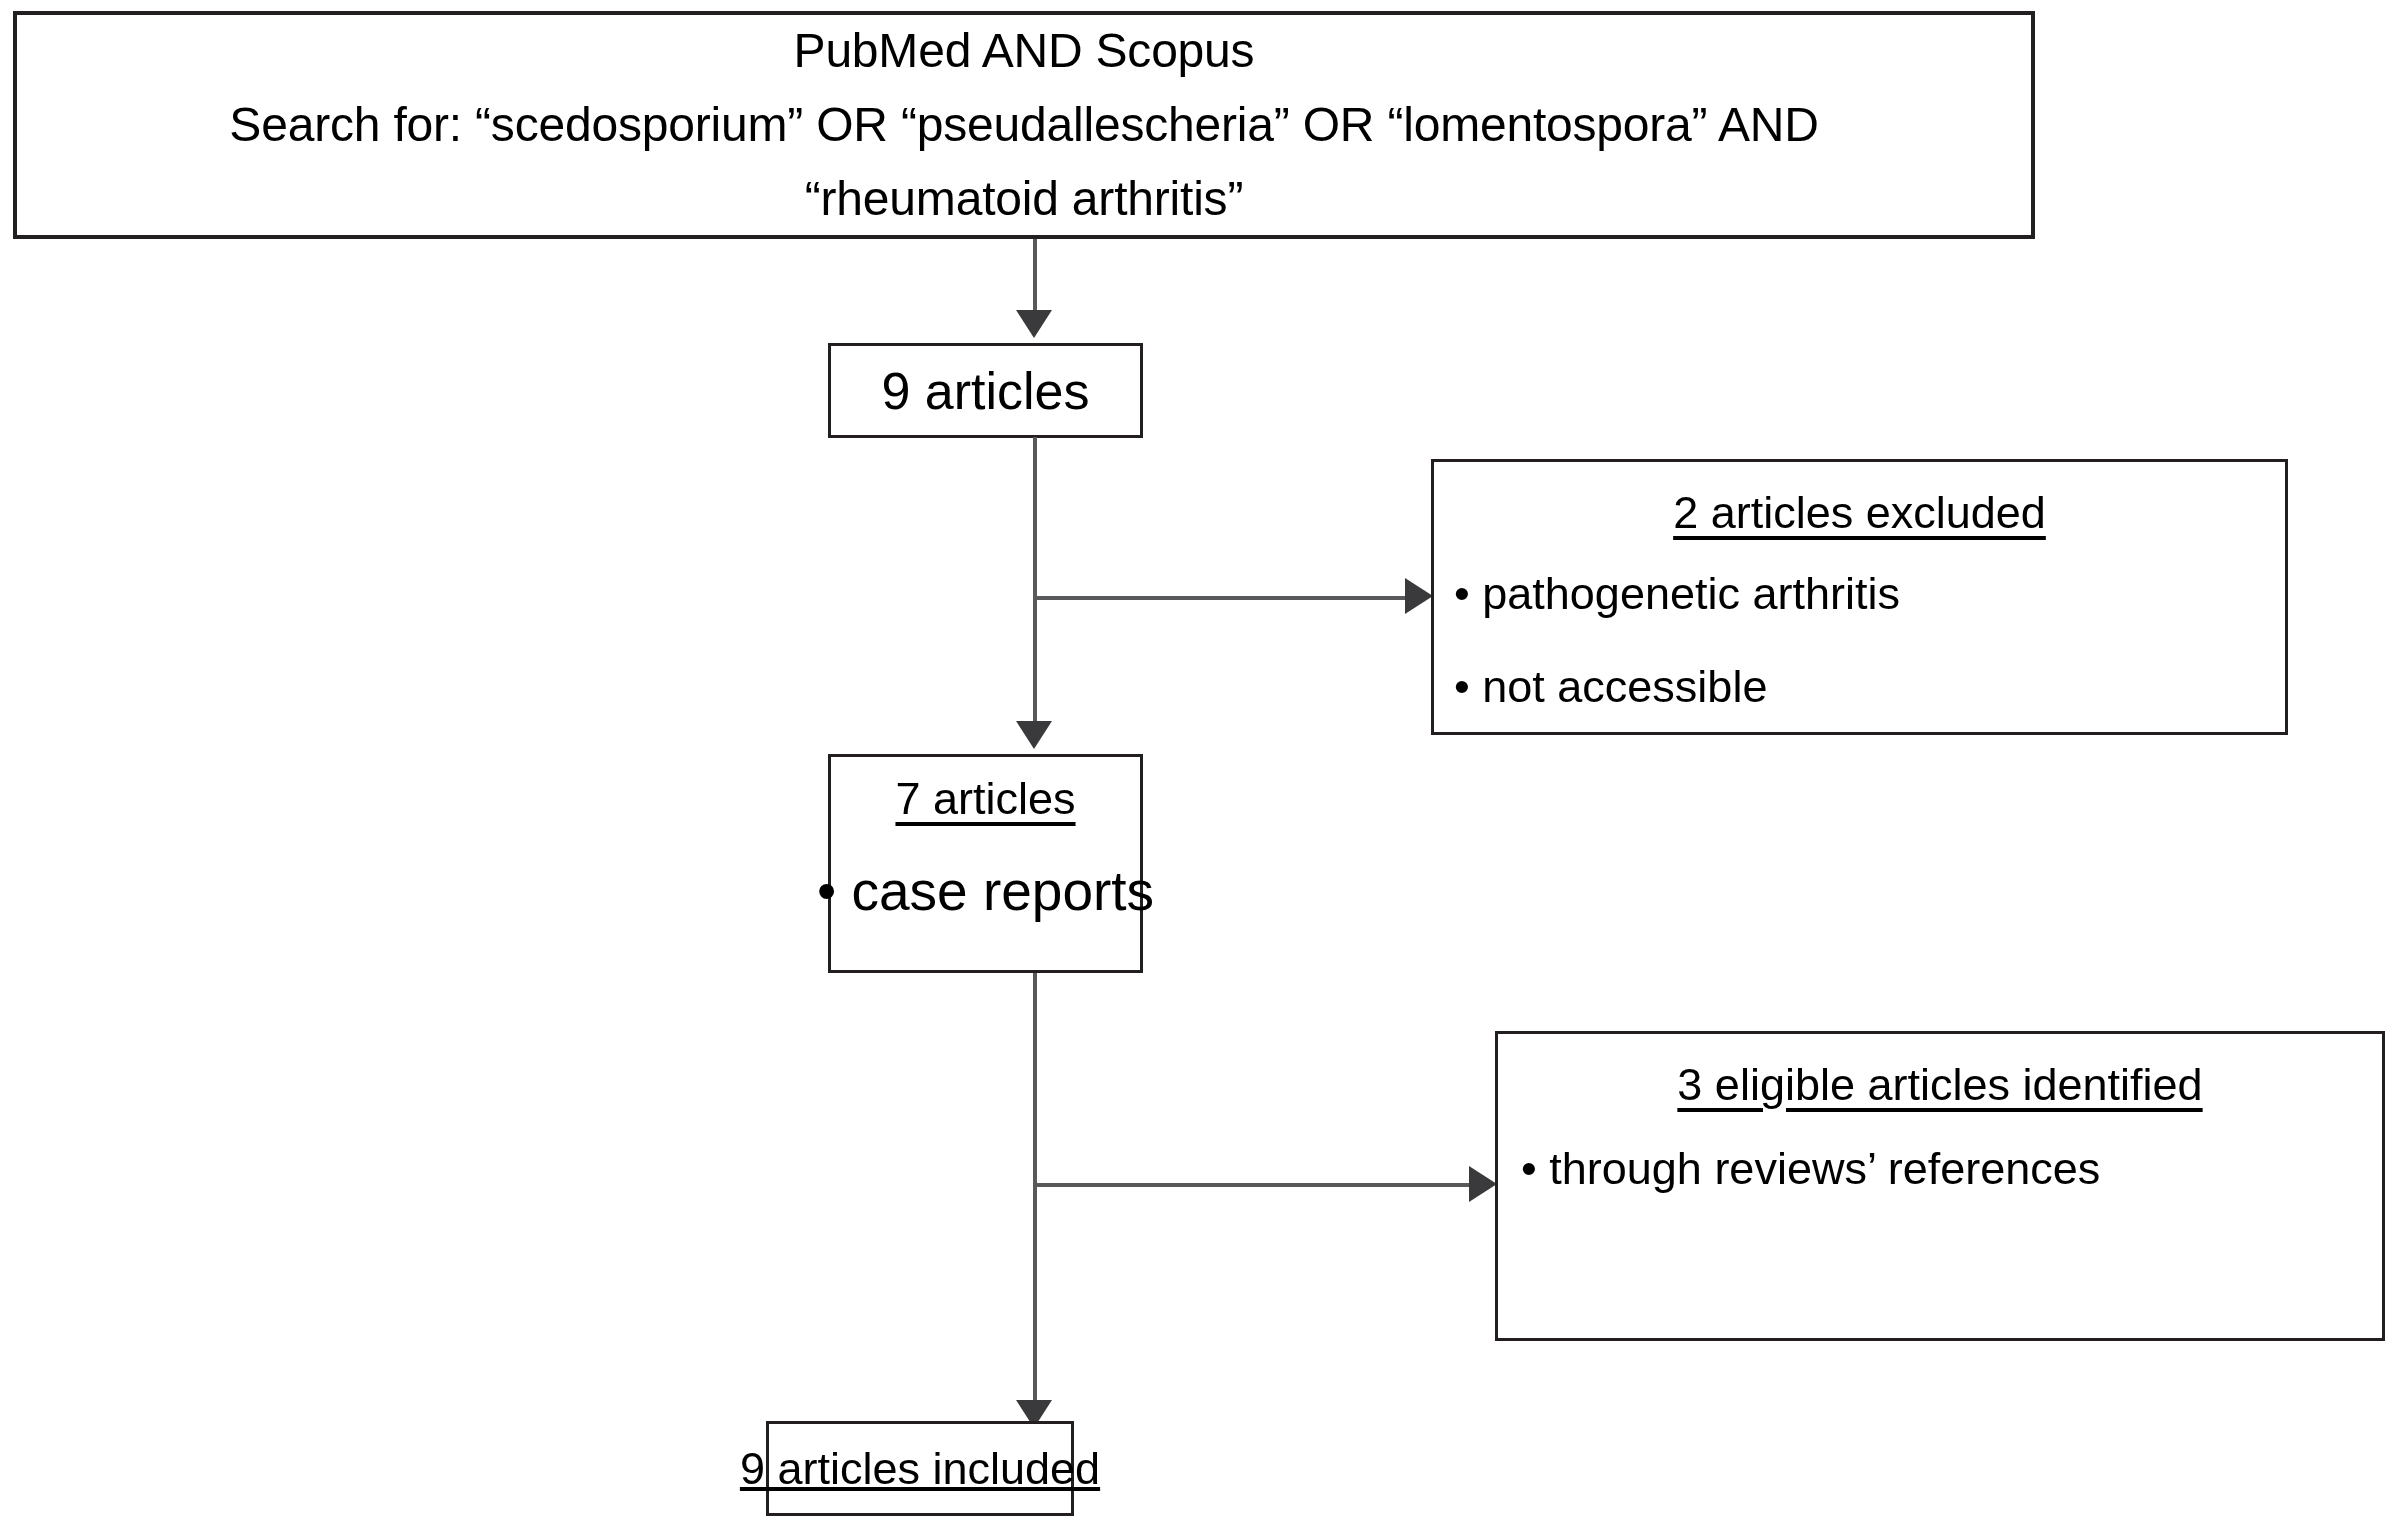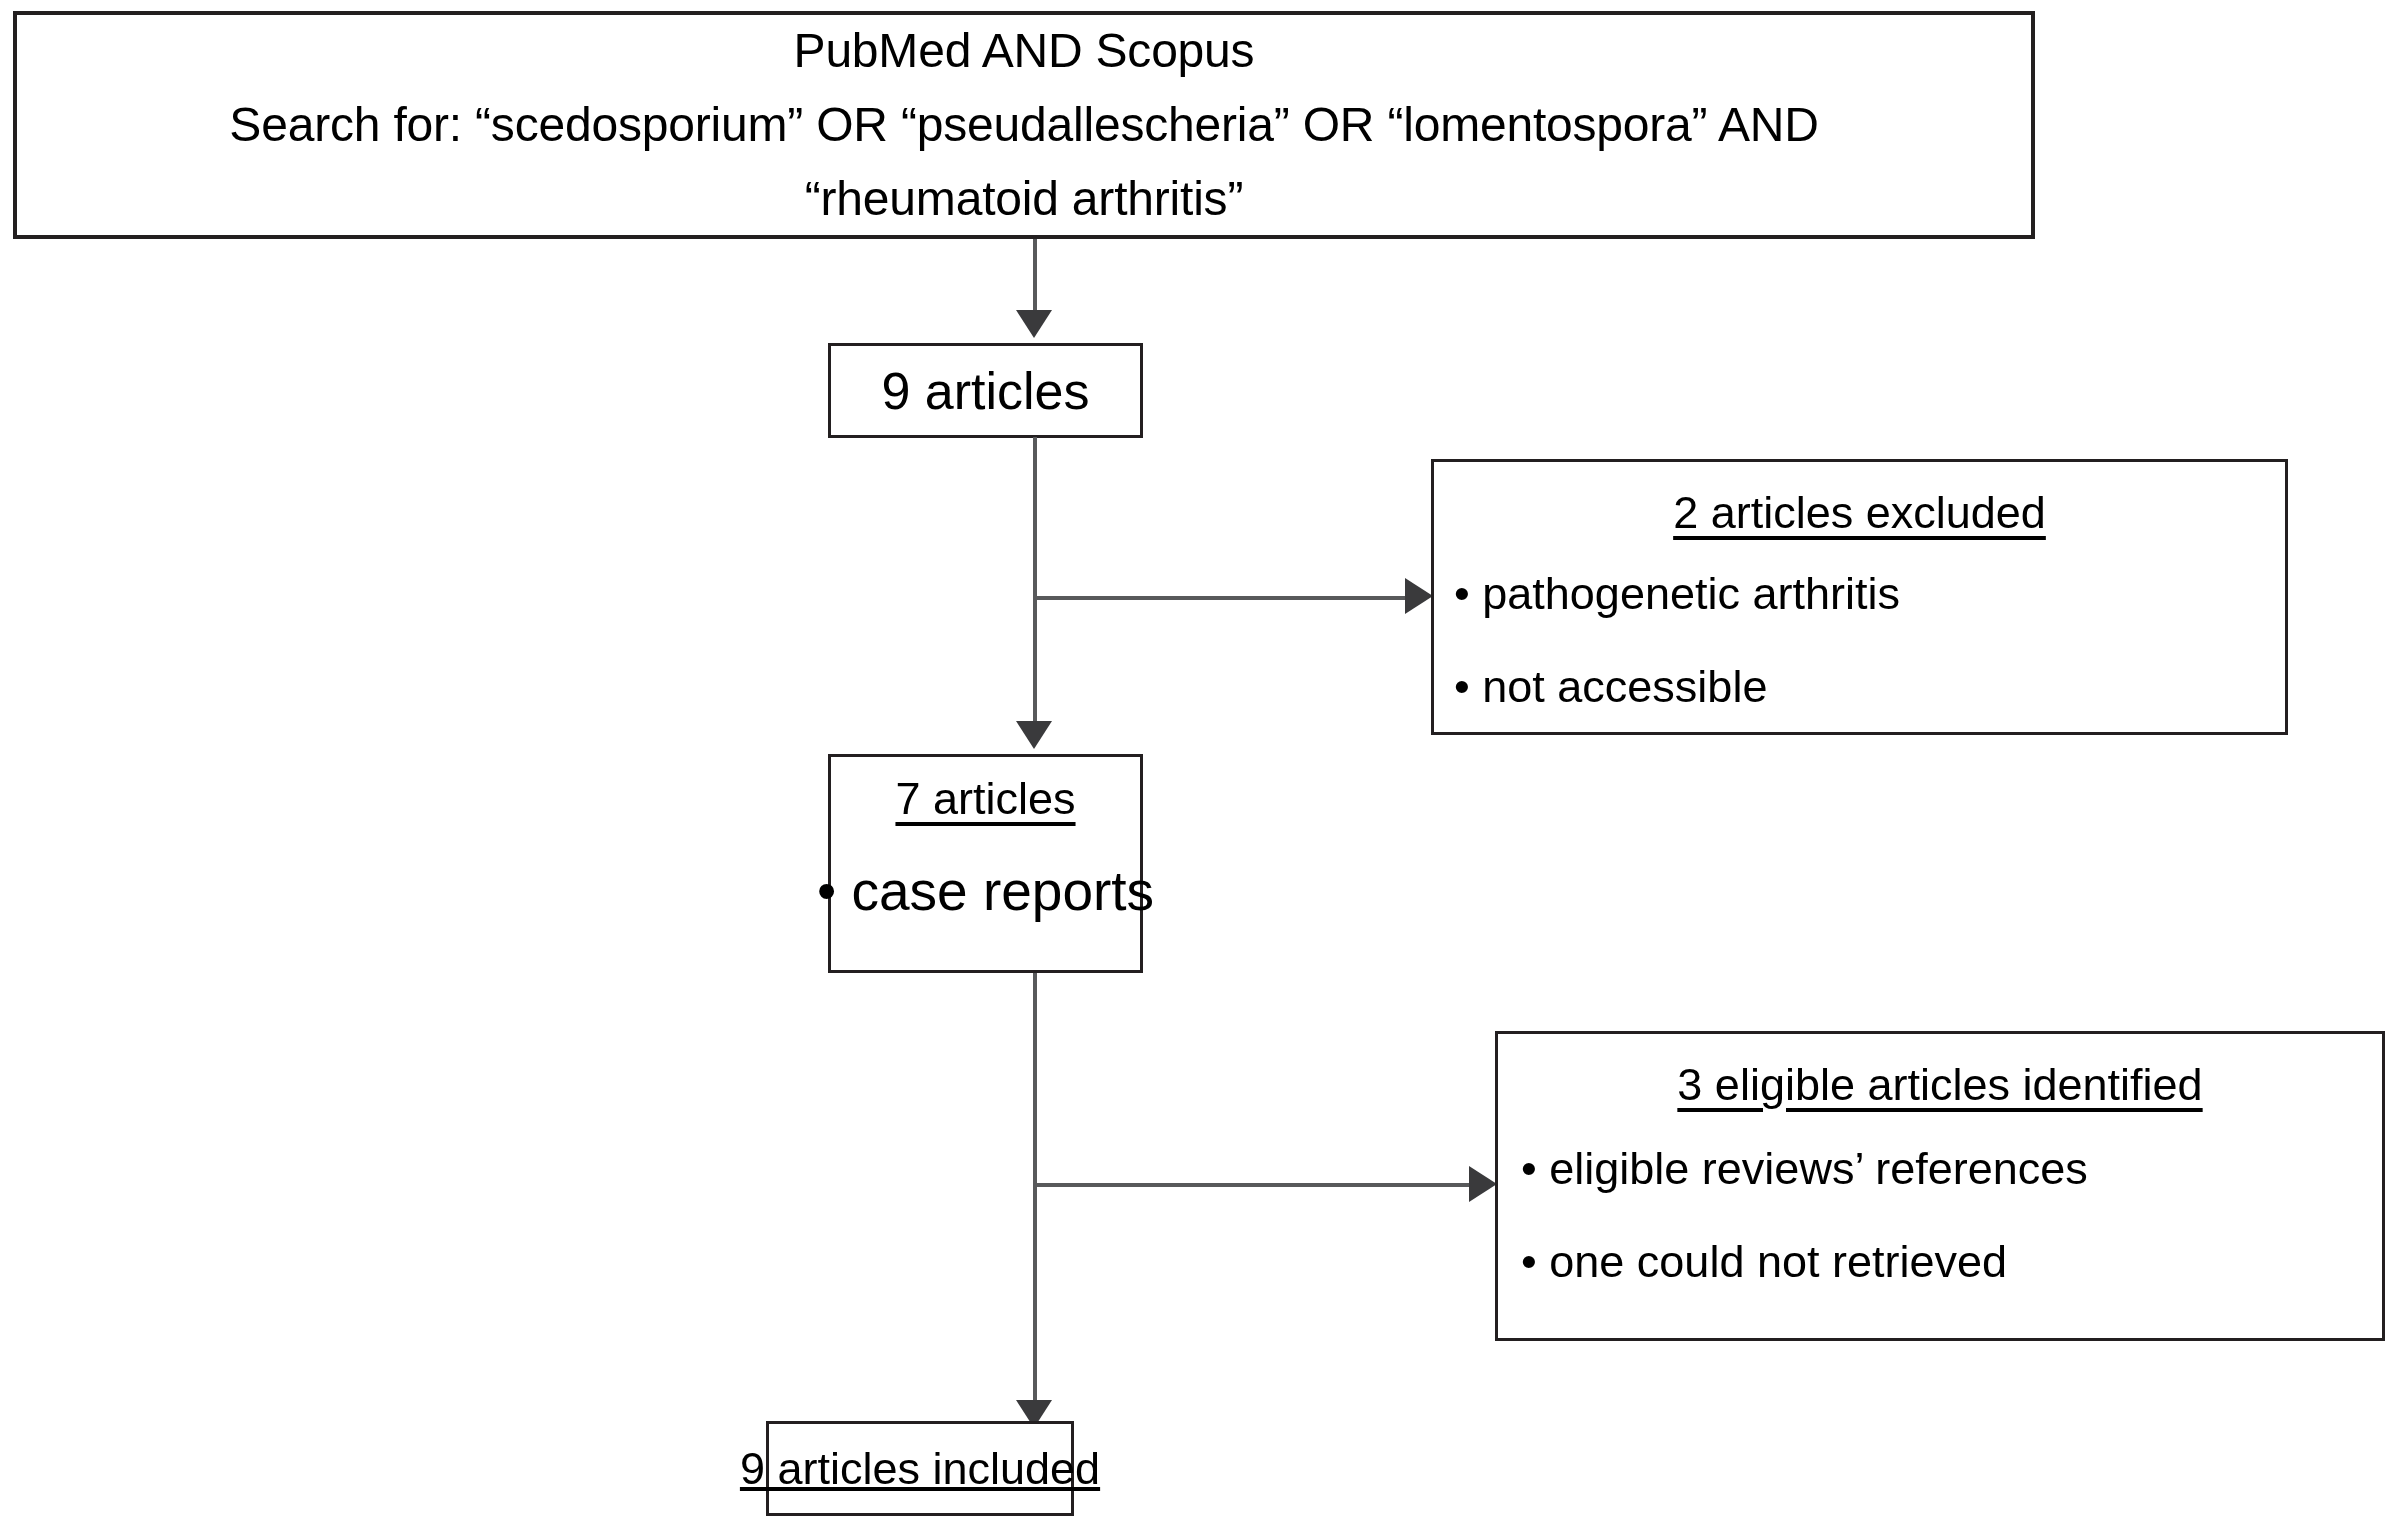--- a/index.html
+++ b/index.html
@@ -216,22 +216,21 @@
 
   <div class="vline" style="left:1033px; top:973px; height:434px;"></div>
   <div class="arrow-down" style="left:1016px; top:1400px;"></div>
 
   <div class="hline" style="left:1033px; top:1183px; width:444px;"></div>
   <div class="arrow-right" style="left:1469px; top:1166px;"></div>
 
   <div class="box" id="box-eligible">
     <div class="hd">3 eligible articles identified</div>
     <div class="bullets">
-      <div class="bullet">• eligible reviews’ references</div>
-      <div class="bullet">• one could not retrieved</div>
+      <div class="bullet">• through reviews’ references</div>
     </div>
   </div>
 
   <div class="box" id="box-included">
     <span class="ln">9 articles included</span>
   </div>
 
 </div>
 
 

